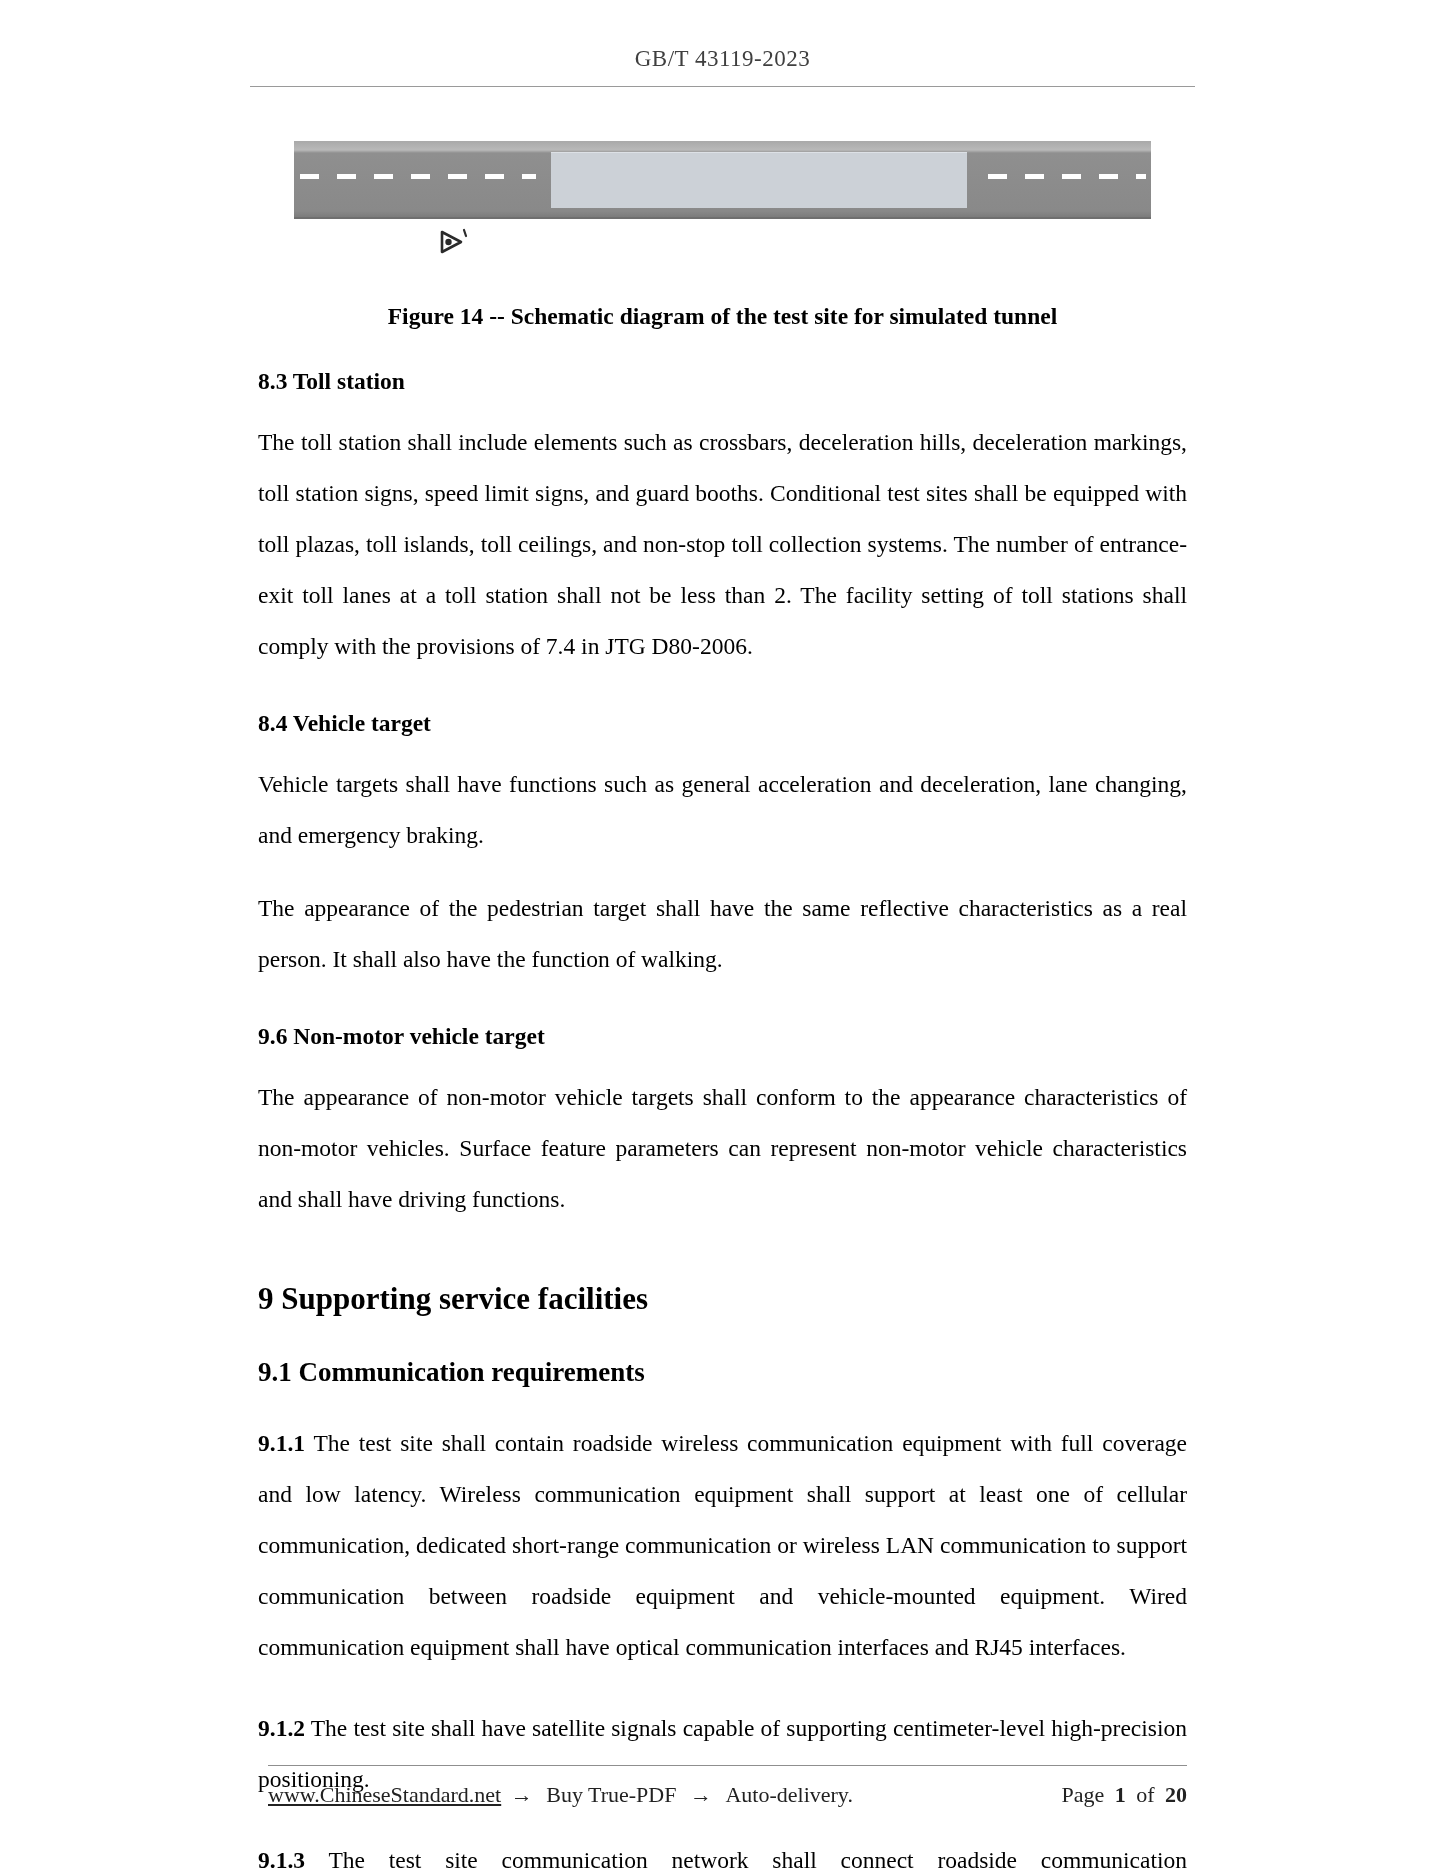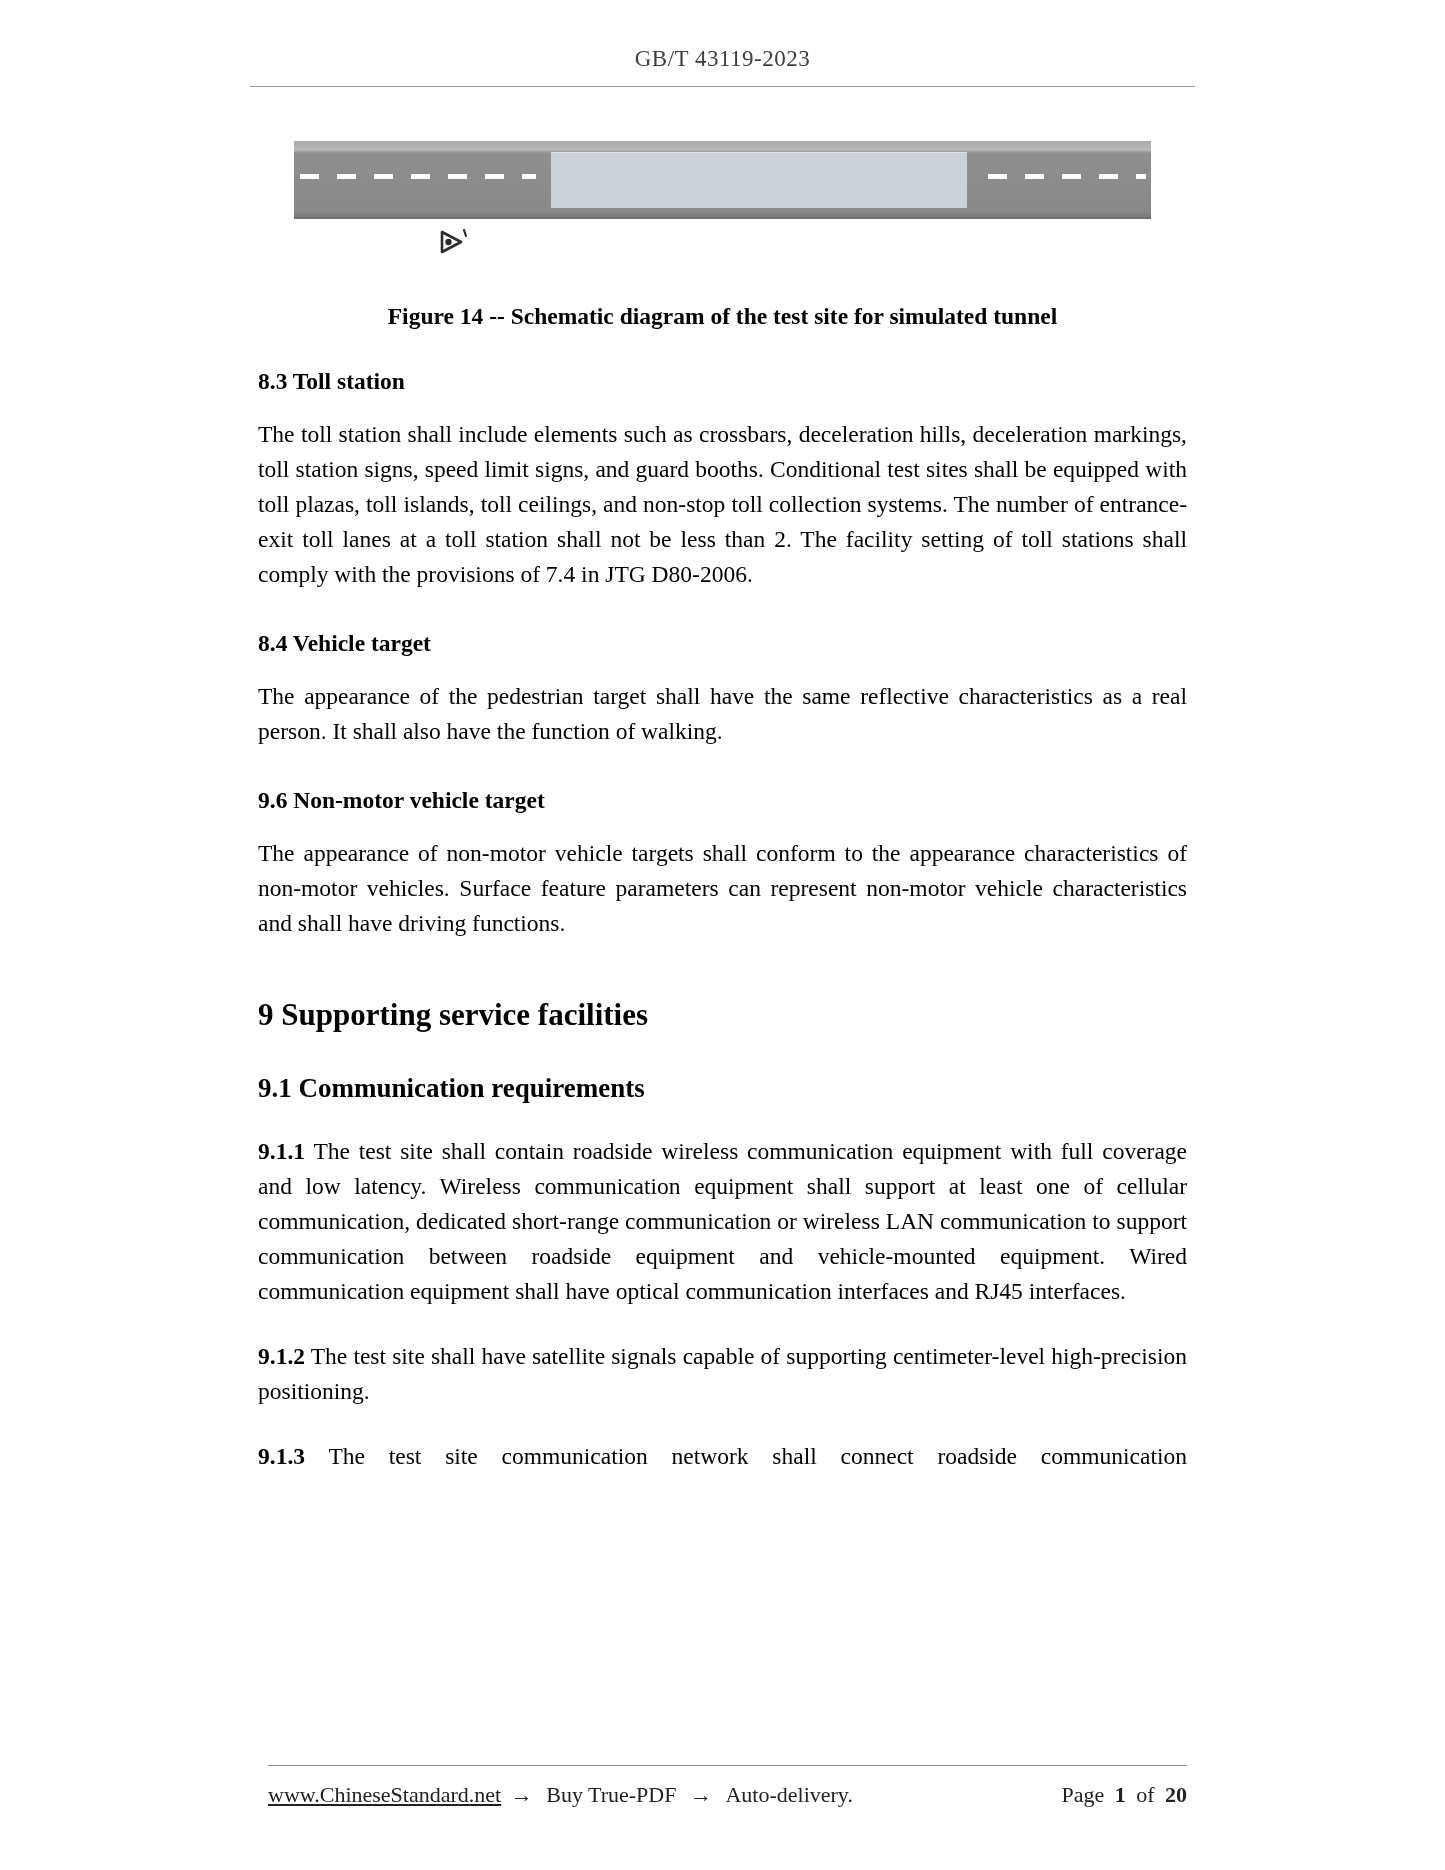--- a/index.html
+++ b/index.html
@@ -66,21 +66,21 @@
   }
 
   
   .sec-heading {
     font-size: 23.5px;
     font-weight: bold;
     margin: 38px 0 0 0;
   }
   .body-text {
     font-size: 23.5px;
-    line-height: 35px;
+    line-height: 51px;
     text-align: justify;
     margin: 22px 0 0 0;
   }
   .chapter-heading {
     font-size: 31px;
     font-weight: bold;
     margin: 56px 0 0 0;
   }
   .sub-heading {
     font-size: 27px;
@@ -137,20 +137,21 @@
         <path d="M30 7 L32 13" stroke="#2b2b2b" stroke-width="2.2" stroke-linecap="round"></path>
       </svg>
     </div>
     <figcaption class="caption">Figure 14 -- Schematic diagram of the test site for simulated tunnel</figcaption>
   </figure>
 
   <h3 class="sec-heading">8.3 Toll station</h3>
   <p class="body-text">The toll station shall include elements such as crossbars, deceleration hills, deceleration markings, toll station signs, speed limit signs, and guard booths. Conditional test sites shall be equipped with toll plazas, toll islands, toll ceilings, and non-stop toll collection systems. The number of entrance-exit toll lanes at a toll station shall not be less than 2. The facility setting of toll stations shall comply with the provisions of 7.4 in JTG D80-2006.</p>
 
   <h3 class="sec-heading">8.4 Vehicle target</h3>
+  <p class="body-text">Vehicle targets shall have functions such as general acceleration and deceleration, lane changing, and emergency braking.</p>
 
   <p class="body-text">The appearance of the pedestrian target shall have the same reflective characteristics as a real person. It shall also have the function of walking.</p>
 
   <h3 class="sec-heading">9.6 Non-motor vehicle target</h3>
   <p class="body-text">The appearance of non-motor vehicle targets shall conform to the appearance characteristics of non-motor vehicles. Surface feature parameters can represent non-motor vehicle characteristics and shall have driving functions.</p>
 
   <h1 class="chapter-heading">9 Supporting service facilities</h1>
 
   <h3 class="sub-heading">9.1 Communication requirements</h3>
 

